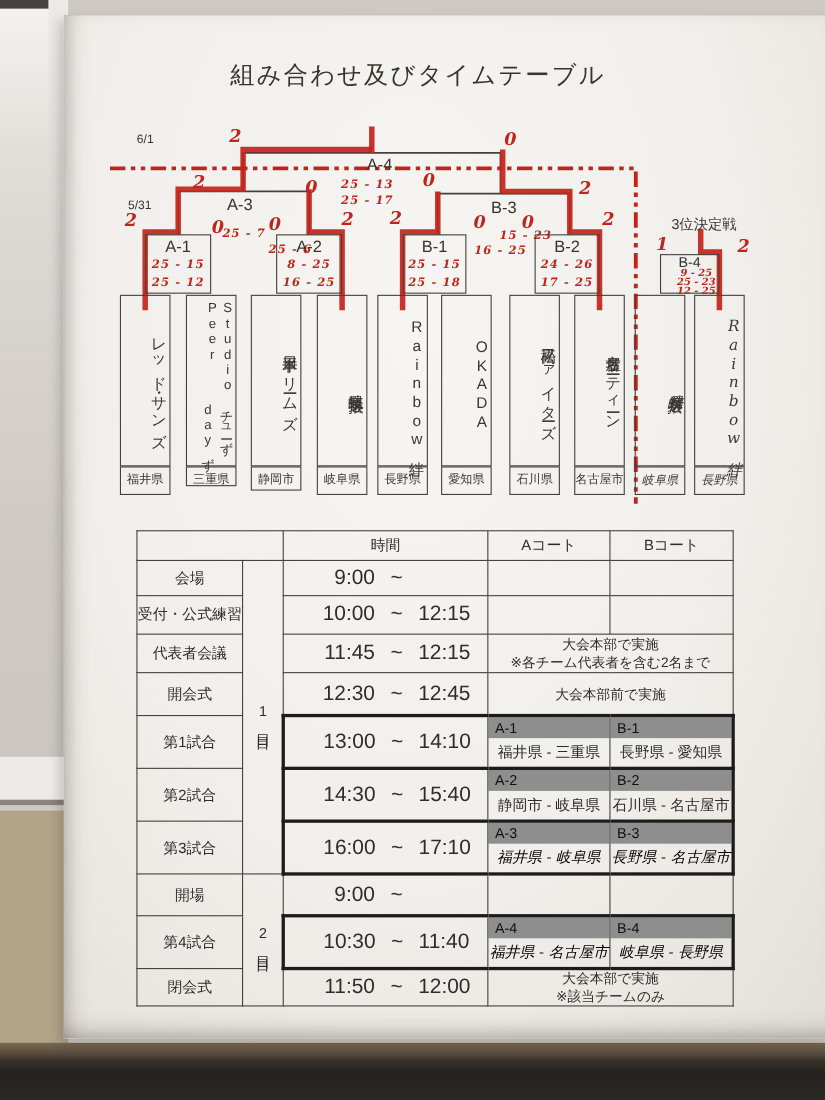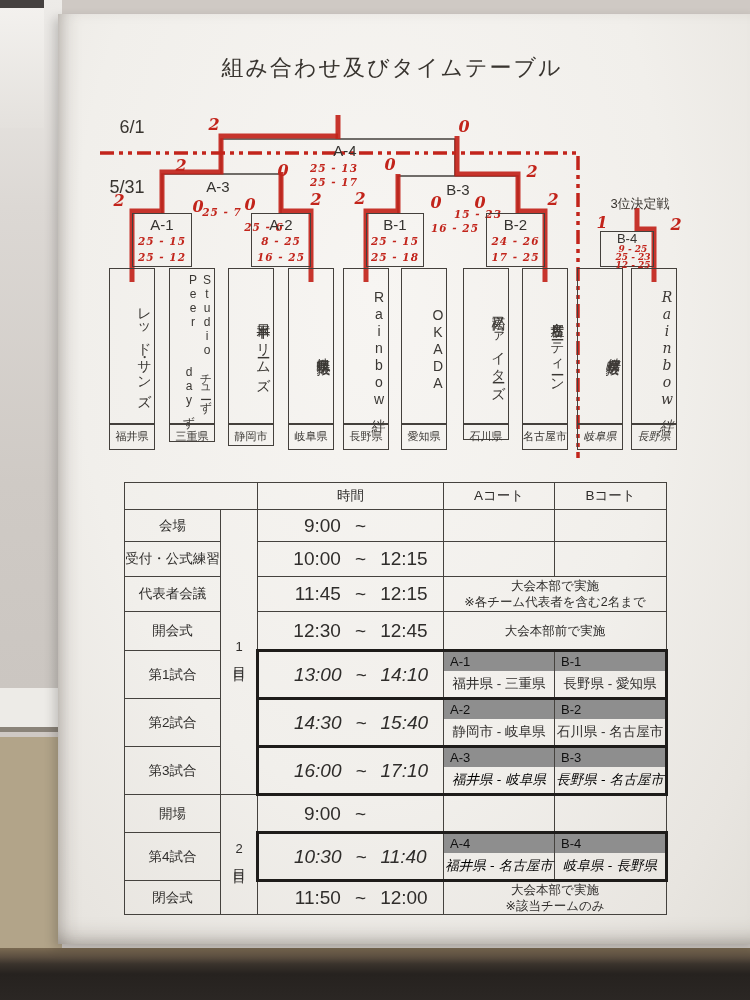--- a/index.html
+++ b/index.html
@@ -17,21 +17,21 @@
   .wall-bottom-left{position:absolute;left:0;top:737px;width:62px;height:212px;background:#b2a489;}
   .ledge{position:absolute;left:0;top:948px;width:750px;height:52px;
     background:linear-gradient(180deg,#7a6a52 0px,#5b4e40 9px,#3a332c 16px,#26221f 26px,#2b2724 52px);}
   .paper{position:absolute;left:58px;top:14px;width:700px;height:930px;
     background:radial-gradient(ellipse at 45% 30%,#f7f5f2 0%,#f1efeb 55%,#e8e5e0 85%,#e1ded8 100%);
     box-shadow:inset 14px 0 20px -12px rgba(60,50,40,.35), inset 0 -16px 22px -14px rgba(60,50,40,.4), -4px 4px 10px rgba(0,0,0,.18);}
   
   .t{position:absolute;transform:translate(-50%,-50%);white-space:nowrap;color:#38342f;}
   .title{font-size:22px;letter-spacing:2px;font-weight:500;}
   .blab{font-size:15px;color:#353330;}
-  .date{font-size:18px;}
+  .date{font-size:11px;}
   .small{font-size:13px;}
   .hand{font-family:"DejaVu Serif","Liberation Serif",serif;font-style:italic;color:#000000;}
   .red{font-family:"DejaVu Serif","Liberation Serif",serif;font-style:italic;
        font-weight:700;color:#c2241b;}
   .rs{font-size:16px;}
   .rset{font-size:10.5px;letter-spacing:1px;}
   .rtiny{font-size:9px;letter-spacing:0px;}
   
   .mbox{position:absolute;border:1.5px solid #44403c;display:flex;flex-direction:column;align-items:center;}
   .mbox .mlab{font-size:15px;color:#353330;line-height:17px;margin-top:2px;}
@@ -47,21 +47,21 @@
   .pref{position:absolute;border:1.5px solid #44403c;font-size:11px;text-align:center;
     line-height:23px;color:#3a3733;}
   .pref.hw{font-family:"DejaVu Serif","Liberation Serif",serif;font-style:italic;}
   svg.lines{position:absolute;left:0;top:0;}
   
   table.tt{position:absolute;left:124px;top:482px;width:542px;border-collapse:collapse;
     table-layout:fixed;color:#2f2d2b;}
   .tt td{border:1.5px solid #45423e;text-align:center;vertical-align:middle;
     font-size:13.5px;padding:0;}
   .tt .bt{border-top:3px solid #1e1c1a;} .tt .bb{border-bottom:3px solid #1e1c1a;}
-  .tt .bl{border-left:3px solid #1e1c1a;font-style:italic;} .tt .br{border-right:3px solid #1e1c1a;}
+  .tt .bl{border-left:3px solid #1e1c1a;} .tt .br{border-right:3px solid #1e1c1a;}
   .tt .tcell{display:flex;align-items:center;padding-left:20px;font-size:19px;}
   .tt .ts{width:64px;text-align:right;} .tt .tl{width:40px;text-align:center;}
   .tt .te{width:64px;text-align:left;}
   .tt .day{writing-mode:vertical-rl;text-orientation:upright;font-size:13px;letter-spacing:3px;}
   .tt td.match{vertical-align:top;}
   .tt .strip{height:19px;background:#8e8e8e;color:#111;text-align:left;
     font-size:13px;line-height:19px;padding-left:6px;}
   .tt .mbody{display:flex;align-items:center;justify-content:center;height:26px;font-size:13.5px;text-align:center;}
   .tt .note{line-height:16px;font-size:12.5px;}
 </style>
@@ -71,21 +71,21 @@
 <div class="stage">
 
   <div class="wall-top-left"></div>
   <div class="chip"></div>
   <div class="chip2"></div>
   <div class="sill"></div>
   <div class="wall-bottom-left"></div>
   <div class="ledge"></div>
   <div class="paper"></div>
 
-  <div class="t title" style="left:392px;top:68px;">組み合わせ及びタイムテーブル</div>
+  <div class="t title" style="left:380px;top:68px;">組み合わせ及びタイムテーブル</div>
 
   <svg class="lines" width="750" height="470">
 
     <g fill="none" stroke="#44403c" stroke-width="1.6">
       <path d="M162,213 L162,174 L281,174 L281,213"></path>
       <path d="M398,213 L398,176 L518,176 L518,213"></path>
       <path d="M221,174 L221,139 L455,139 L455,176"></path>
     </g>
 
     <g fill="none" stroke="#c2241b" stroke-width="5" stroke-opacity="0.92">
@@ -190,21 +190,21 @@
   <div class="pref" style="left:343px;top:424px;width:46px;height:26px;">長野県</div>
 
   <div class="team" style="left:401px;top:268px;width:46px;height:156px;">
     <span class="col">OKADA</span>
   </div>
   <div class="pref" style="left:401px;top:424px;width:46px;height:26px;">愛知県</div>
 
   <div class="team" style="left:463px;top:268px;width:46px;height:156px;">
     <span class="col">高松ファイターズ</span>
   </div>
-  <div class="pref" style="left:463px;top:424px;width:46px;height:16px;">石川県</div>
+  <div class="pref" style="left:463px;top:424px;width:46px;height:26px;">石川県</div>
 
   <div class="team" style="left:522px;top:268px;width:46px;height:156px;">
     <span class="col">名古屋サーティーン</span>
   </div>
   <div class="pref" style="left:522px;top:424px;width:46px;height:26px;">名古屋市</div>
 
   <div class="team hw" style="left:577px;top:268px;width:46px;height:156px;">
     <span class="col">岐阜県選抜</span>
   </div>
   <div class="pref hw" style="left:577px;top:424px;width:46px;height:26px;">岐阜県</div>

